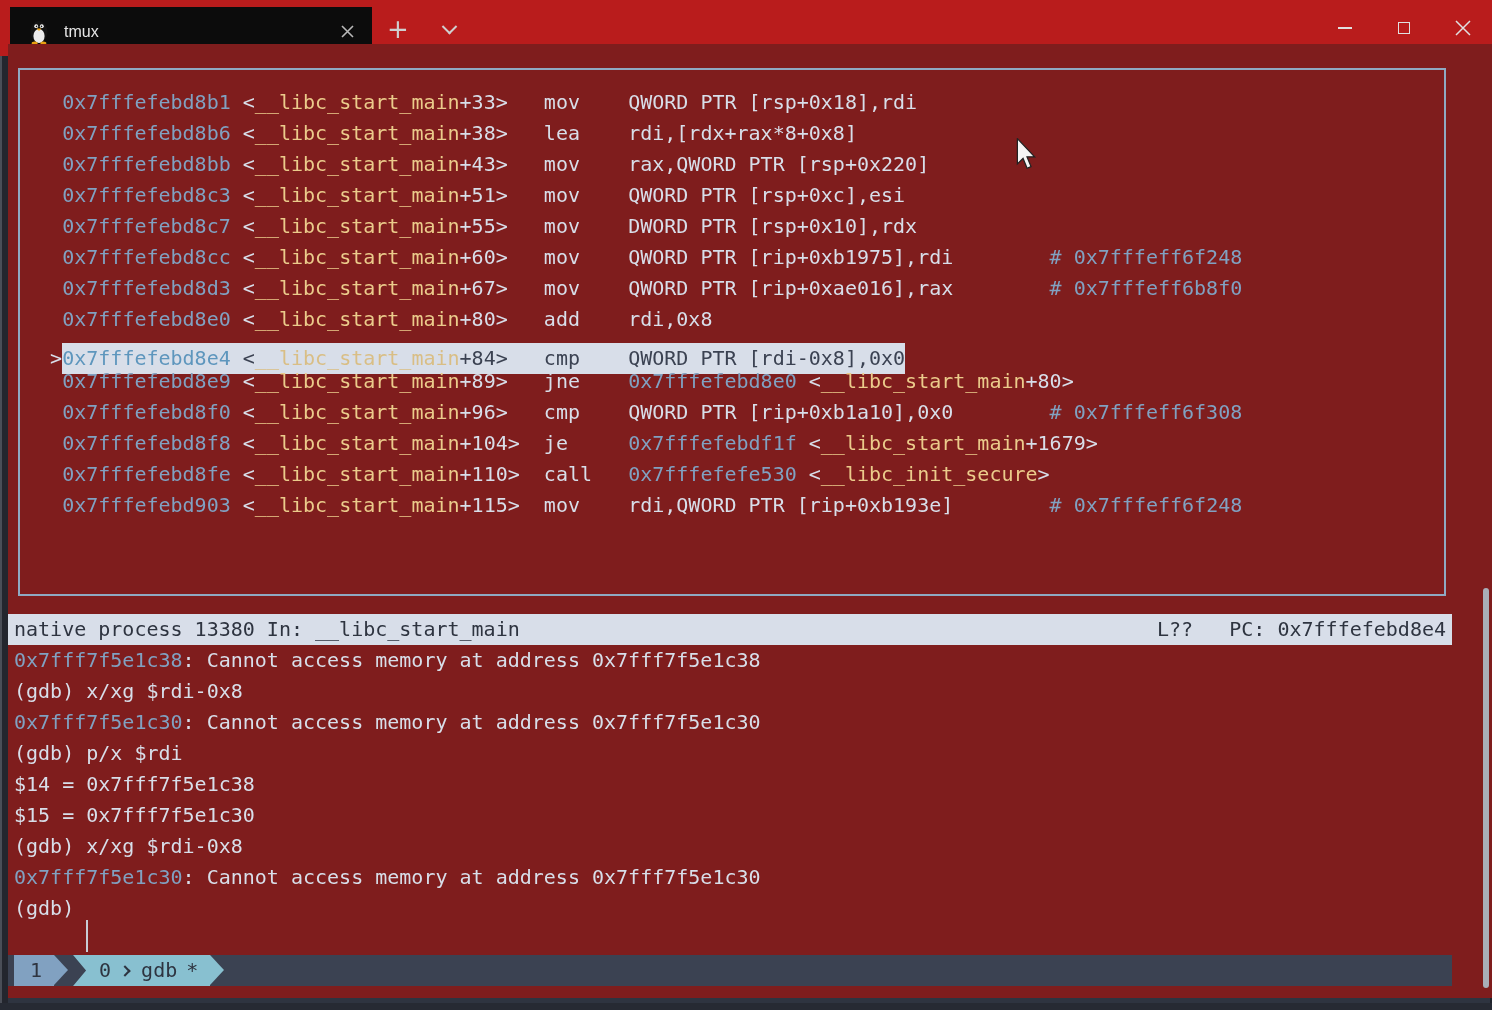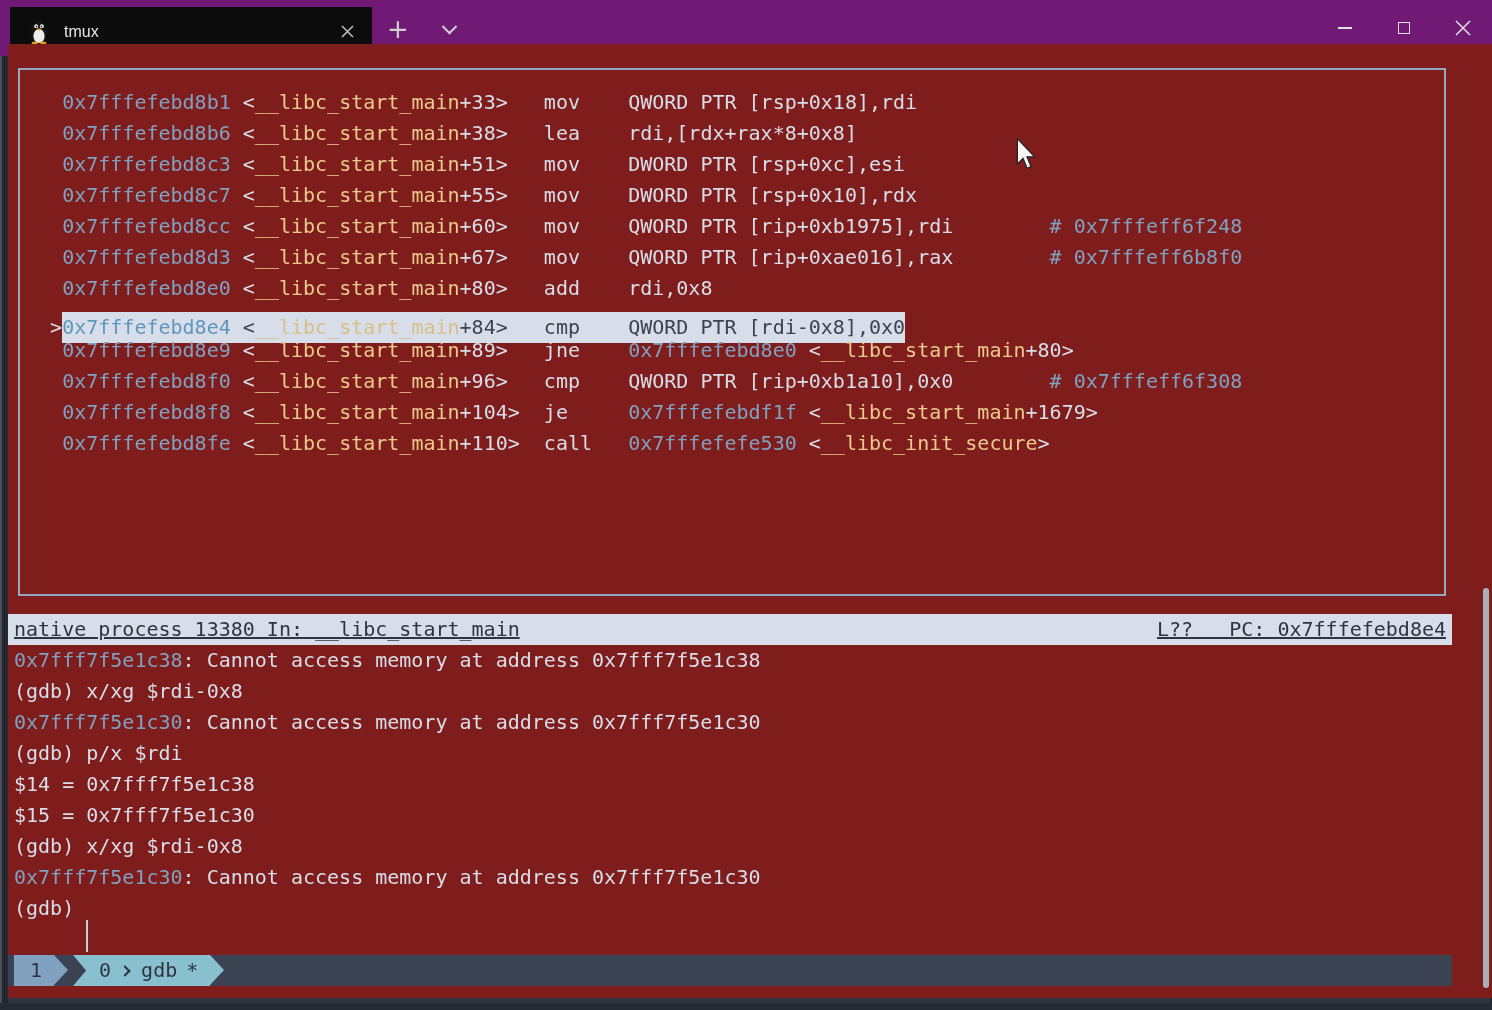--- a/index.html
+++ b/index.html
@@ -4,21 +4,21 @@
 <style>
   * { margin:0; padding:0; box-sizing:border-box; }
   html,body { background:#101010; }
   .window {
     position:relative; width:1492px; height:1010px; overflow:hidden;
     background:#2E3440; font-family:"DejaVu Sans Mono", monospace;
   }
   
   .titlebar {
     position:absolute; left:0; top:0; width:1492px; height:72px;
-    background:#701a75; display:flex; align-items:flex-end;
+    background:#b91c1c; display:flex; align-items:flex-end;
   }
   .tab {
     position:absolute; left:10px; top:7px; width:362px; height:49px;
     background:#0c0c0c; display:flex; align-items:center;
     font-family:"Liberation Sans", sans-serif;
   }
   .tab-icon { margin-left:18px; width:22px; height:26px; flex:0 0 auto; }
   .tab-label { color:#e6e6e6; font-size:16px; margin-left:14px; flex:1 1 auto; }
   .tab-close { margin-right:12px; width:26px; height:26px; display:flex; align-items:center; justify-content:center; cursor:default; }
   .newtab-btn {
@@ -51,21 +51,21 @@
   .tline span { display:inline-block; height:31px; }
   .c-f { color:#D8DEE9; }
   .c-b { color:#81A1C1; }
   .c-y { color:#EBCB8B; }
   .c-hd { color:#3B4252; background:#D8DEE9; }
   .c-hb { color:#5E96BD; background:#D8DEE9;margin-top:8px; }
   .c-hy { color:#D9BE85; background:#D8DEE9; }
   .status-line {
     position:absolute; left:0; top:570px; width:1444px; height:31px;
     background:#D8DEE9; color:#2E3440; display:flex; justify-content:space-between;
-    padding:0 6px; white-space:pre;text-decoration:underline;
+    padding:0 6px; white-space:pre;
   }
   .text-cursor { position:absolute; left:78px; top:876px; width:2px; height:32px; background:#c8ccd4; }
   
   .tmux-bar {
     position:absolute; left:0; top:911px; width:1444px; height:31px;
     background:#3B4252; display:flex; align-items:stretch; color:#2E3440;
   }
   .seg1 { margin-left:6px; background:#81A1C1; padding:0 12px 0 16px; line-height:31px; }
   .arrow { width:0; height:0; border-top:15.5px solid transparent; border-bottom:15.5px solid transparent; }
   .arrow-seg1 { border-left:14px solid #81A1C1; }
@@ -126,30 +126,32 @@
   </div>
 
   <div class="left-edge"></div>
   <div class="right-edge"></div>
 
   <div class="term">
     <div class="tui-frame"></div>
     <div class="disasm">
         <div class="tline"><span class="c-f">    </span><span class="c-b">0x7fffefebd8b1</span><span class="c-f"> &lt;</span><span class="c-y">__libc_start_main</span><span class="c-f">+33&gt;</span><span class="c-f">   </span><span class="c-f">mov    </span><span class="c-f">QWORD PTR [rsp+0x18],rdi</span></div>
         <div class="tline"><span class="c-f">    </span><span class="c-b">0x7fffefebd8b6</span><span class="c-f"> &lt;</span><span class="c-y">__libc_start_main</span><span class="c-f">+38&gt;</span><span class="c-f">   </span><span class="c-f">lea    </span><span class="c-f">rdi,[rdx+rax*8+0x8]</span></div>
-        <div class="tline"><span class="c-f">    </span><span class="c-b">0x7fffefebd8c3</span><span class="c-f"> &lt;</span><span class="c-y">__libc_start_main</span><span class="c-f">+51&gt;</span><span class="c-f">   </span><span class="c-f">mov    </span><span class="c-f">DWORD PTR [rsp+0xc],esi</span></div>
+        <div class="tline"><span class="c-f">    </span><span class="c-b">0x7fffefebd8bb</span><span class="c-f"> &lt;</span><span class="c-y">__libc_start_main</span><span class="c-f">+43&gt;</span><span class="c-f">   </span><span class="c-f">mov    </span><span class="c-f">rax,QWORD PTR [rsp+0x220]</span></div>
+        <div class="tline"><span class="c-f">    </span><span class="c-b">0x7fffefebd8c3</span><span class="c-f"> &lt;</span><span class="c-y">__libc_start_main</span><span class="c-f">+51&gt;</span><span class="c-f">   </span><span class="c-f">mov    </span><span class="c-f">QWORD PTR [rsp+0xc],esi</span></div>
         <div class="tline"><span class="c-f">    </span><span class="c-b">0x7fffefebd8c7</span><span class="c-f"> &lt;</span><span class="c-y">__libc_start_main</span><span class="c-f">+55&gt;</span><span class="c-f">   </span><span class="c-f">mov    </span><span class="c-f">DWORD PTR [rsp+0x10],rdx</span></div>
         <div class="tline"><span class="c-f">    </span><span class="c-b">0x7fffefebd8cc</span><span class="c-f"> &lt;</span><span class="c-y">__libc_start_main</span><span class="c-f">+60&gt;</span><span class="c-f">   </span><span class="c-f">mov    </span><span class="c-f">QWORD PTR [rip+0xb1975],rdi</span><span class="c-f">        </span><span class="c-b"># 0x7fffeff6f248</span></div>
         <div class="tline"><span class="c-f">    </span><span class="c-b">0x7fffefebd8d3</span><span class="c-f"> &lt;</span><span class="c-y">__libc_start_main</span><span class="c-f">+67&gt;</span><span class="c-f">   </span><span class="c-f">mov    </span><span class="c-f">QWORD PTR [rip+0xae016],rax</span><span class="c-f">        </span><span class="c-b"># 0x7fffeff6b8f0</span></div>
         <div class="tline"><span class="c-f">    </span><span class="c-b">0x7fffefebd8e0</span><span class="c-f"> &lt;</span><span class="c-y">__libc_start_main</span><span class="c-f">+80&gt;</span><span class="c-f">   </span><span class="c-f">add    </span><span class="c-f">rdi,0x8</span></div>
         <div class="tline"><span class="c-f">   &gt;</span><span class="c-hb">0x7fffefebd8e4</span><span class="c-hd"> &lt;</span><span class="c-hy">__libc_start_main</span><span class="c-hd">+84&gt;</span><span class="c-hd">   </span><span class="c-hd">cmp    </span><span class="c-hd">QWORD PTR [rdi-0x8],0x0</span></div>
         <div class="tline"><span class="c-f">    </span><span class="c-b">0x7fffefebd8e9</span><span class="c-f"> &lt;</span><span class="c-y">__libc_start_main</span><span class="c-f">+89&gt;</span><span class="c-f">   </span><span class="c-f">jne    </span><span class="c-b">0x7fffefebd8e0</span><span class="c-f"> &lt;</span><span class="c-y">__libc_start_main</span><span class="c-f">+80&gt;</span></div>
         <div class="tline"><span class="c-f">    </span><span class="c-b">0x7fffefebd8f0</span><span class="c-f"> &lt;</span><span class="c-y">__libc_start_main</span><span class="c-f">+96&gt;</span><span class="c-f">   </span><span class="c-f">cmp    </span><span class="c-f">QWORD PTR [rip+0xb1a10],0x0</span><span class="c-f">        </span><span class="c-b"># 0x7fffeff6f308</span></div>
         <div class="tline"><span class="c-f">    </span><span class="c-b">0x7fffefebd8f8</span><span class="c-f"> &lt;</span><span class="c-y">__libc_start_main</span><span class="c-f">+104&gt;</span><span class="c-f">  </span><span class="c-f">je     </span><span class="c-b">0x7fffefebdf1f</span><span class="c-f"> &lt;</span><span class="c-y">__libc_start_main</span><span class="c-f">+1679&gt;</span></div>
         <div class="tline"><span class="c-f">    </span><span class="c-b">0x7fffefebd8fe</span><span class="c-f"> &lt;</span><span class="c-y">__libc_start_main</span><span class="c-f">+110&gt;</span><span class="c-f">  </span><span class="c-f">call   </span><span class="c-b">0x7fffefefe530</span><span class="c-f"> &lt;</span><span class="c-y">__libc_init_secure</span><span class="c-f">&gt;</span></div>
+        <div class="tline"><span class="c-f">    </span><span class="c-b">0x7fffefebd903</span><span class="c-f"> &lt;</span><span class="c-y">__libc_start_main</span><span class="c-f">+115&gt;</span><span class="c-f">  </span><span class="c-f">mov    </span><span class="c-f">rdi,QWORD PTR [rip+0xb193e]</span><span class="c-f">        </span><span class="c-b"># 0x7fffeff6f248</span></div>
       </div>
     <div class="status-line">
       <span>native process 13380 In: __libc_start_main</span>
       <span>L??   PC: 0x7fffefebd8e4</span>
     </div>
     <div class="console">
         <div class="tline"><span class="c-b">0x7fff7f5e1c38</span><span class="c-f">: Cannot access memory at address 0x7fff7f5e1c38</span></div>
         <div class="tline"><span class="c-f">(gdb) x/xg $rdi-0x8</span></div>
         <div class="tline"><span class="c-b">0x7fff7f5e1c30</span><span class="c-f">: Cannot access memory at address 0x7fff7f5e1c30</span></div>
         <div class="tline"><span class="c-f">(gdb) p/x $rdi</span></div>

